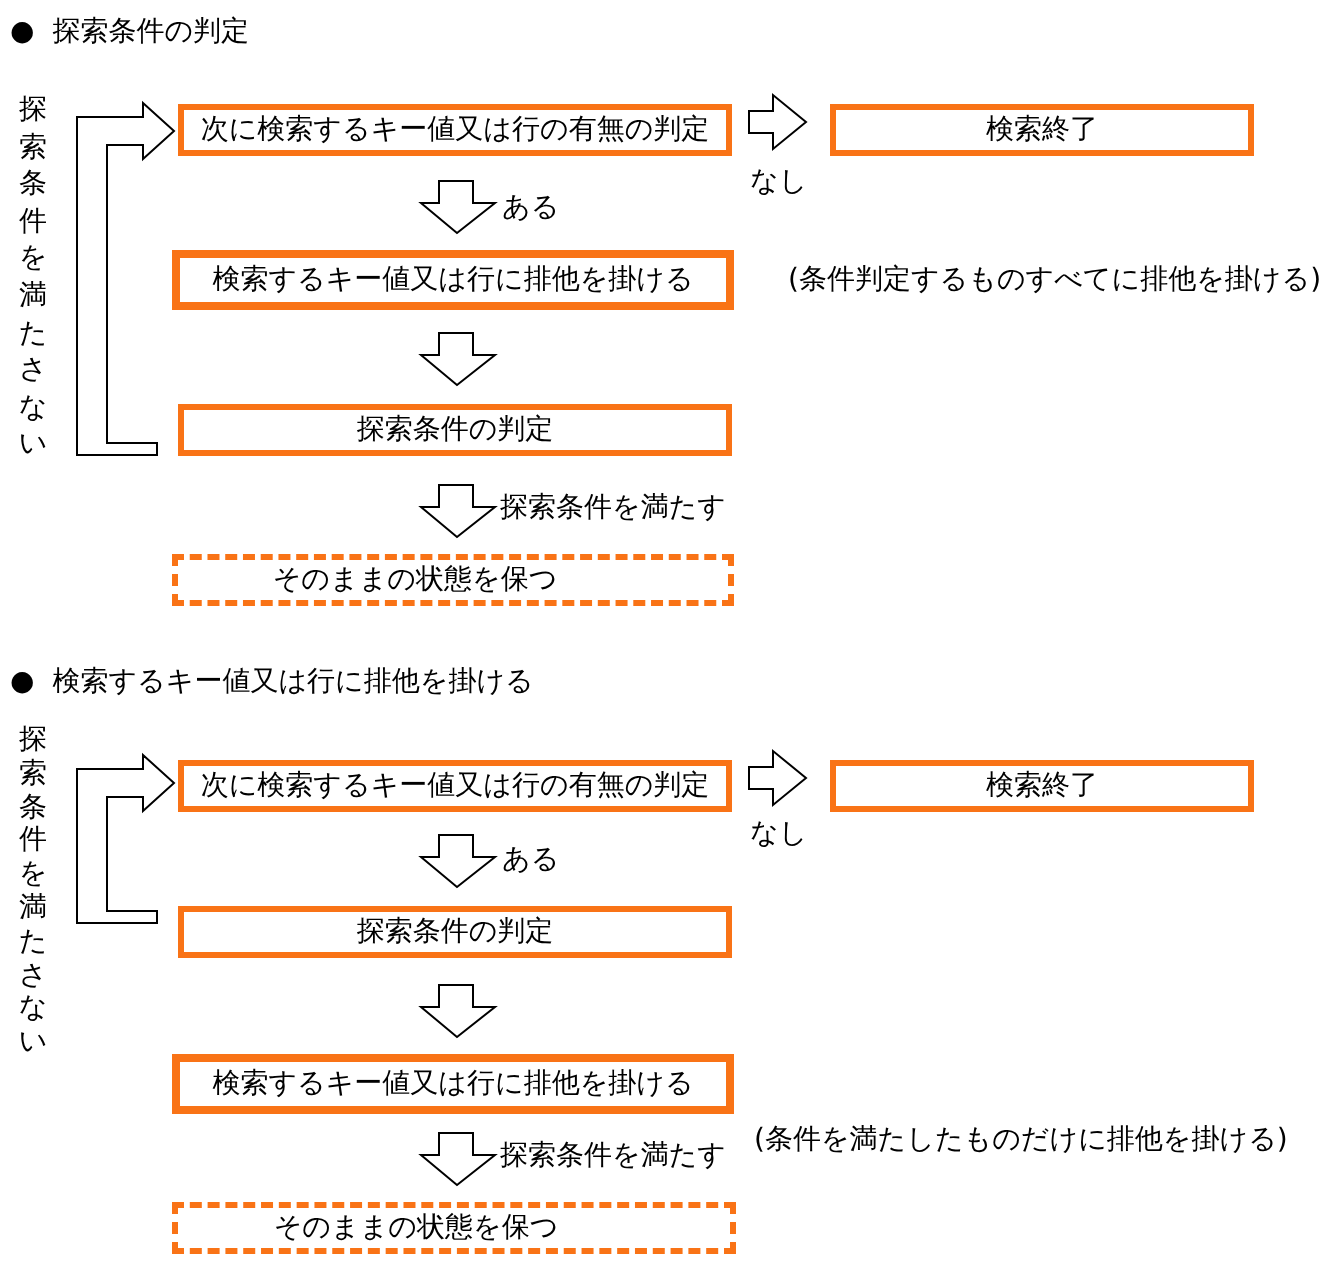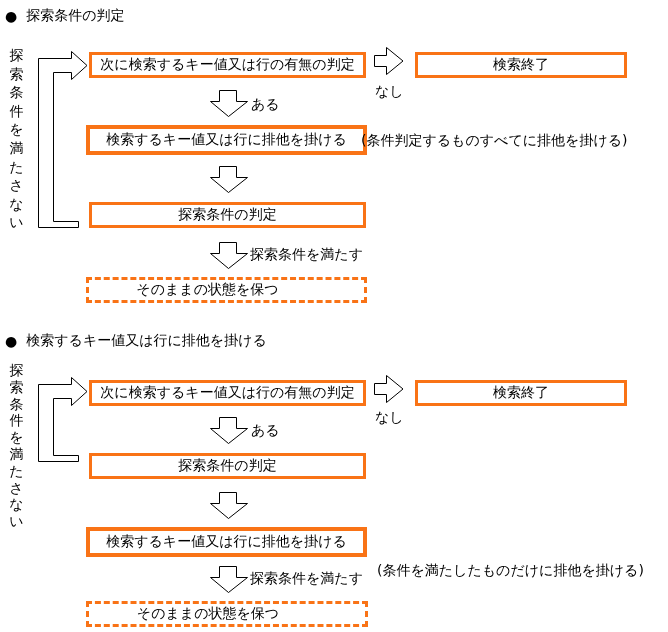--- a/index.html
+++ b/index.html
@@ -69,21 +69,21 @@
   <div class="box" style="left:89px; top:52px; width:277px; height:26px;">次に検索するキー値又は行の有無の判定</div>
 
   <div class="lbl" style="left:375px; top:84px;">なし</div>
 
   <div class="box" style="left:415px; top:52px; width:212px; height:26px;">検索終了</div>
 
   <div class="lbl" style="left:251px; top:97px;">ある</div>
 
   <div class="box thick" style="left:86px; top:125px; width:281px; height:30px;">検索するキー値又は行に排他を掛ける</div>
 
-  <div class="lbl" style="left:361px; top:133px;">(条件判定するものすべてに排他を掛ける)</div>
+  <div class="lbl" style="left:394px; top:133px;">(条件判定するものすべてに排他を掛ける)</div>
 
   <div class="box" style="left:89px; top:202px; width:277px; height:26px;">探索条件の判定</div>
 
   <div class="lbl" style="left:250px; top:247px;">探索条件を満たす</div>
 
   <div class="box dashed shift" style="left:86px; top:277px; width:281px; height:26px;">そのままの状態を保つ</div>
 
   <div class="hdr" style="left:5px; top:332px;">
     <span class="bullet">●</span>
     <span>検索するキー値又は行に排他を掛ける</span>

